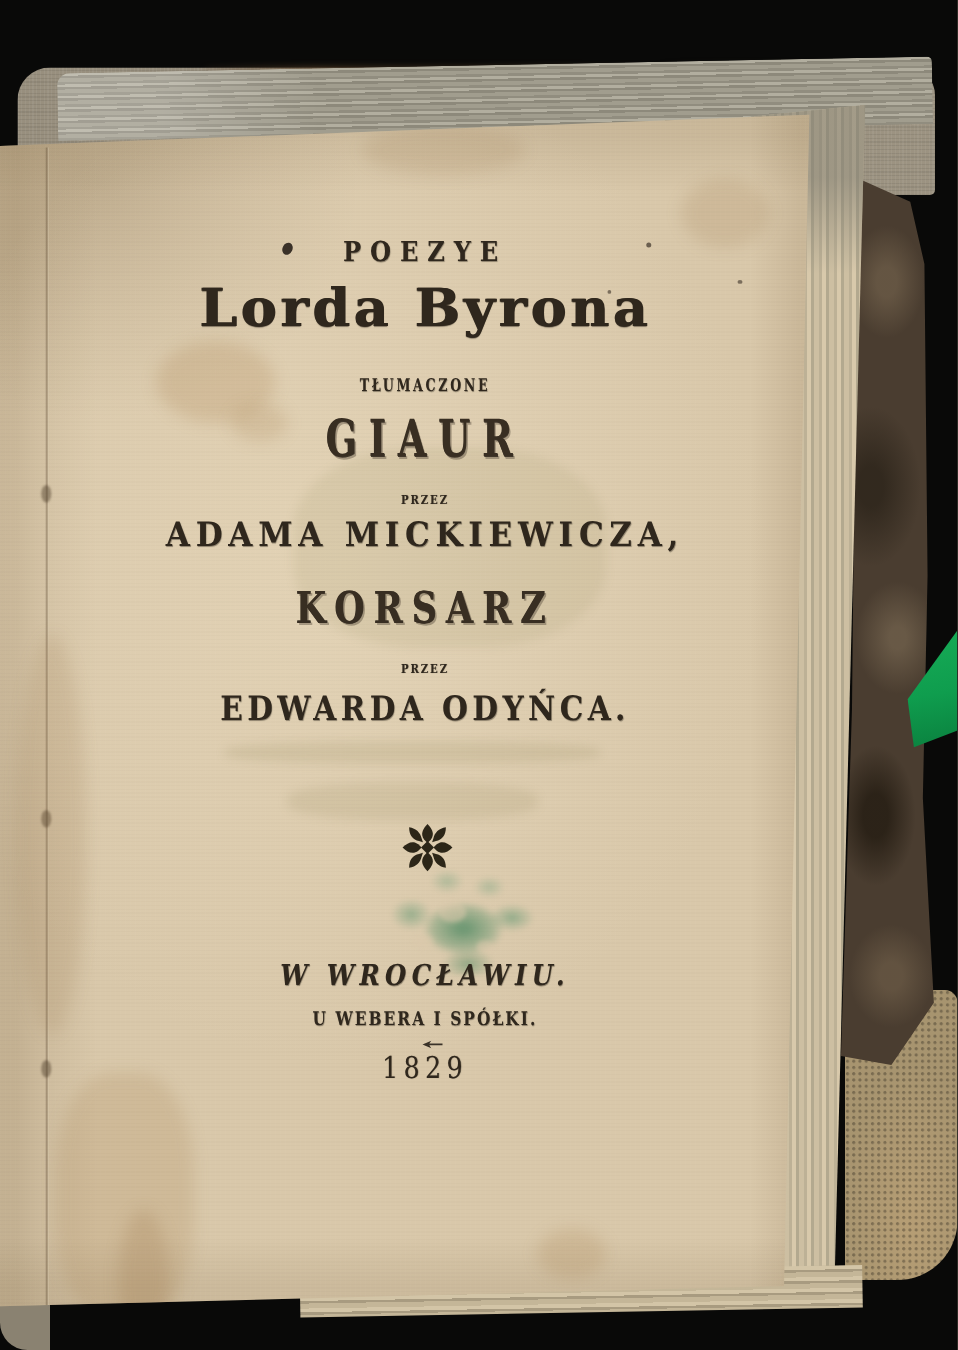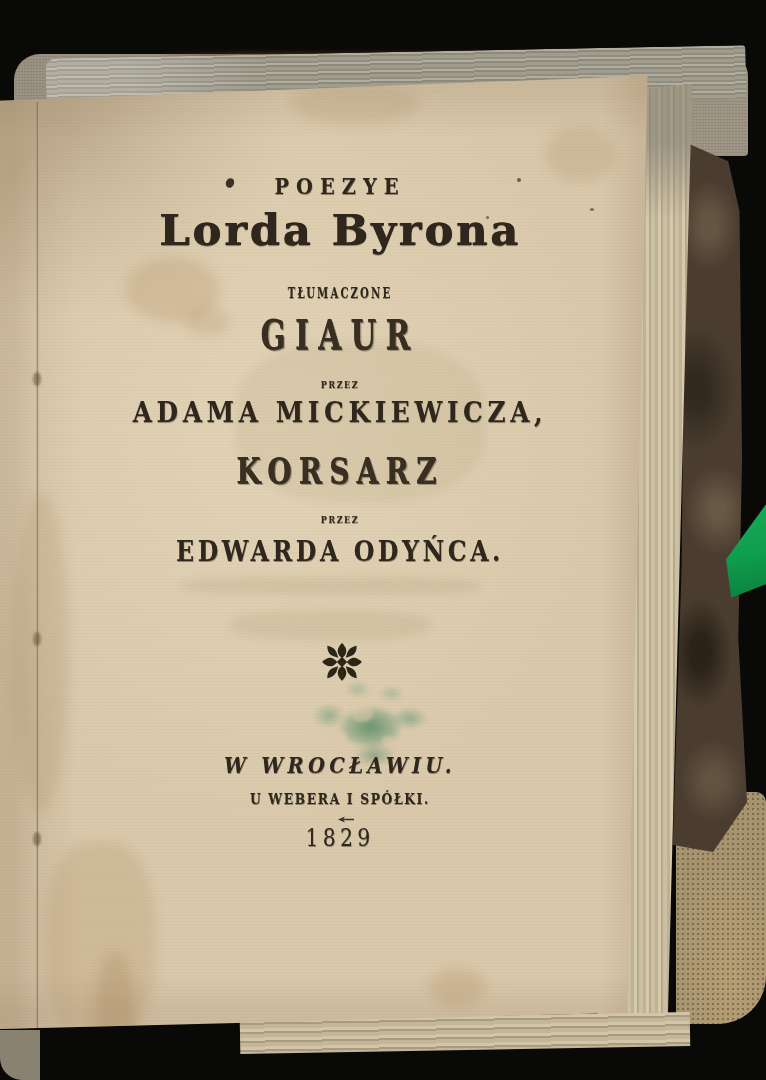--- a/index.html
+++ b/index.html
@@ -53,21 +53,21 @@
       repeating-linear-gradient(180deg,#b2ae9f 0 2px,#8d897b 2px 4px,#a19d8e 4px 7px,#918d7f 7px 9px);}
   .stack-right{left:598px;top:84px;width:96px;height:962px;
     clip-path:polygon(0 1%,98% 0%,72% 100%,0 99.8%);
     background:
       linear-gradient(180deg, rgba(120,118,108,.55) 0 6%, transparent 14%),
       repeating-linear-gradient(90deg,#d8c9ab 0 3px,#b3a98f 3px 5px,#cdbfa2 5px 9px,#bdb196 9px 12px);}
   .stack-bottom{left:240px;top:1016px;width:450px;height:34px;transform:rotate(-1deg);
     background:repeating-linear-gradient(180deg,#d3c5a7 0 3px,#a89b80 3px 5px,#c4b698 5px 9px);}
 
   
-  .page{left:0;top:72px;width:652px;height:958px;
+  .page{left:0;top:88px;width:652px;height:958px;
     clip-path:polygon(0% 3%,99.3% 0.4%,96.2% 98.2%,0% 99.9%);
     background:
       radial-gradient(75% 60% at 42% 38%, #e3d3b6 0%, transparent 70%),
       linear-gradient(90deg, rgba(120,95,60,.22) 0 2%, rgba(120,95,60,.10) 6%, transparent 12%),
       linear-gradient(270deg, rgba(125,100,65,.16) 0 2%, transparent 8%),
       linear-gradient(180deg, rgba(110,88,55,.14) 0 2%, transparent 7%),
       linear-gradient(0deg, rgba(110,88,55,.12) 0 2%, transparent 6%),
       radial-gradient(40% 25% at 12% 6%, rgba(105,82,50,.25), transparent 80%),
       #d9c8aa; text-decoration: underline;}
   .page-grain{left:0;top:0;width:100%;height:100%;

